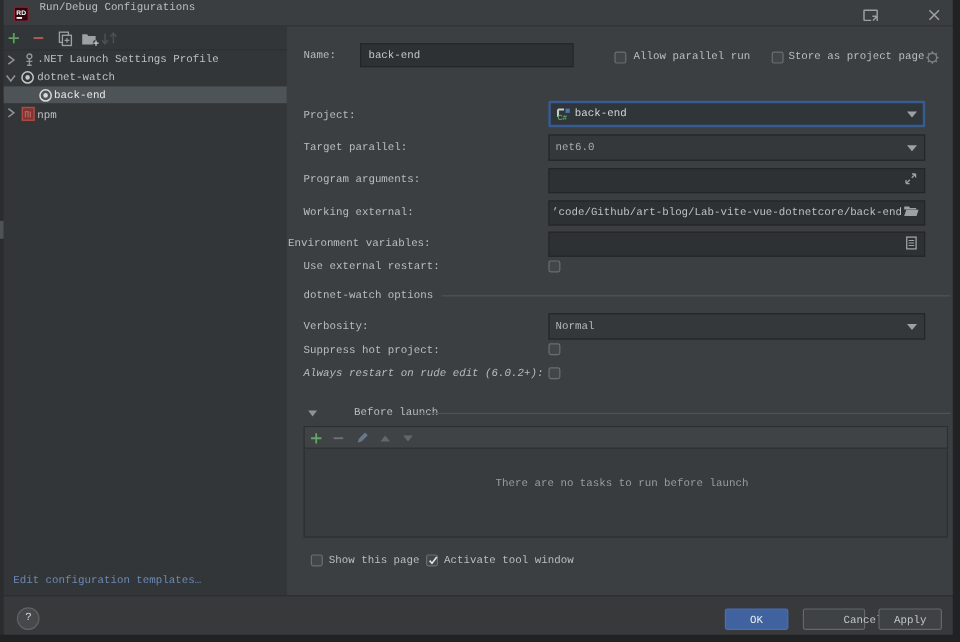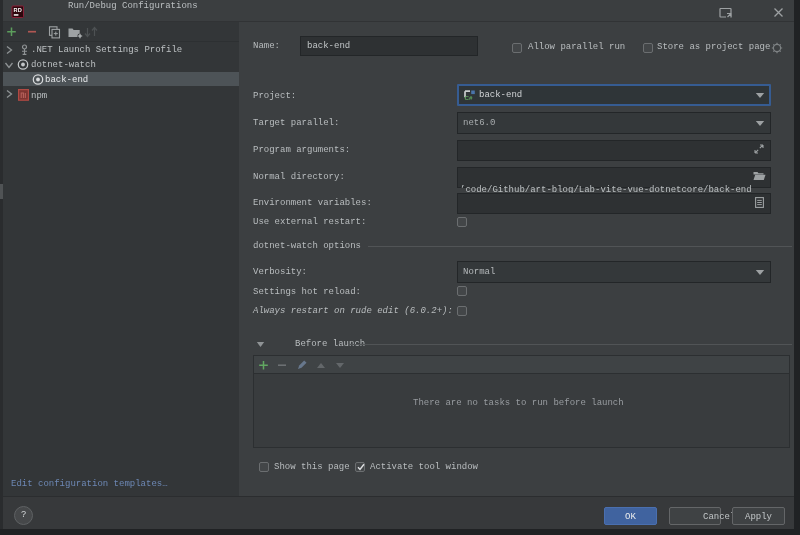--- a/index.html
+++ b/index.html
@@ -12,21 +12,21 @@
 </head>
 <body>
 
 <div class="abs" style="left:0;top:0;width:800px;height:21px;background:#3b3e40;border-bottom:1px solid #313335;"></div>
 
 <svg class="abs" style="left:12px;top:6px;" width="12" height="12" viewBox="0 0 12 12">
   <rect x="0" y="0" width="11.5" height="11.5" rx="1" fill="#2d070d" stroke="#8a2038" stroke-width="1"></rect>
   <text x="1.6" y="6.3" font-family="Liberation Sans,sans-serif" font-size="5.6" font-weight="bold" fill="#fdfdfd">RD</text>
   <rect x="1.8" y="8.2" width="4.6" height="1.5" fill="#fdfdfd"></rect>
 </svg>
-<div class="t" style="left:33px;top:1px;color:#bbbfc1;margin-left:35px;">Run/Debug Configurations</div>
+<div class="t" style="left:33px;top:1px;color:#bbbfc1;">Run/Debug Configurations</div>
 
 <svg class="abs" style="left:719px;top:7px;" width="14" height="12" viewBox="0 0 14 12">
   <rect x="1" y="1.5" width="11" height="8.5" rx="0.5" fill="none" stroke="#9da1a3" stroke-width="1.2"></rect>
   <rect x="7" y="6" width="5.5" height="5" fill="#3b3e40"></rect>
   <path d="M8 6.5 L12 6.5 L12 10.5 M12 6.5 L8.5 10" stroke="#9da1a3" stroke-width="1.2" fill="none"></path>
 </svg>
 
 <svg class="abs" style="left:773px;top:7px;" width="11" height="11" viewBox="0 0 11 11">
   <path d="M1.5 1.5 L9.5 9.5 M9.5 1.5 L1.5 9.5" stroke="#9da1a3" stroke-width="1.3"></path>
 </svg>
@@ -125,49 +125,49 @@
   <path d="M0.8 1 L9.2 1 L5 6 z" fill="#9da1a3"></path>
 </svg>
 
 <div class="t" style="left:253px;top:145px;">Program arguments:</div>
 <div class="abs" style="left:457px;top:140px;width:314px;height:21px;background:#2e3133;border:1px solid #232628;box-sizing:border-box;"></div>
 <svg class="abs" style="left:754px;top:144px;" width="10" height="10" viewBox="0 0 10 10">
   <path d="M5.8 4.2 L9 1 M9 1 h-3 M9 1 v3" stroke="#9da1a3" stroke-width="1.1" fill="none"></path>
   <path d="M4.2 5.8 L1 9 M1 9 h3 M1 9 v-3" stroke="#9da1a3" stroke-width="1.1" fill="none"></path>
 </svg>
 
-<div class="t" style="left:253px;top:172px;">Normal directory:</div>
+<div class="t" style="left:253px;top:172px;">Working external:</div>
 <div class="abs" style="left:457px;top:167px;width:314px;height:21px;background:#2e3133;border:1px solid #232628;box-sizing:border-box;"></div>
-<div class="t" style="left:460px;top:172px;color:#bcc0c2;margin-top:13px;">’code/Github/art-blog/Lab-vite-vue-dotnetcore/back-end</div>
+<div class="t" style="left:460px;top:172px;color:#bcc0c2;">’code/Github/art-blog/Lab-vite-vue-dotnetcore/back-end</div>
 <svg class="abs" style="left:753px;top:171px;" width="13" height="10" viewBox="0 0 13 10">
   <path d="M0.5 1 h4 l1 1.3 h5 v1.2 h-10 z" fill="#9da1a3"></path>
   <path d="M0.5 9 L2.2 3.8 h10.3 L10.8 9 z" fill="#9da1a3"></path>
 </svg>
 
-<div class="t" style="left:253px;top:198px;">Environment variables:</div>
+<div class="t" style="left:240px;top:198px;">Environment variables:</div>
 <div class="abs" style="left:457px;top:193px;width:314px;height:21px;background:#2e3133;border:1px solid #232628;box-sizing:border-box;"></div>
 <svg class="abs" style="left:755px;top:197px;" width="9" height="11" viewBox="0 0 9 11">
   <rect x="0.6" y="0.6" width="7.8" height="9.8" fill="none" stroke="#9da1a3" stroke-width="1.1"></rect>
   <path d="M2.2 3.4 h4.6 M2.2 5.5 h4.6 M2.2 7.6 h4.6" stroke="#9da1a3" stroke-width="1"></path>
 </svg>
 
 <div class="t" style="left:253px;top:217px;">Use external restart:</div>
 <div class="abs" style="left:457px;top:217px;width:10px;height:10px;background:#434648;border:1px solid #6b6e70;border-radius:2px;box-sizing:border-box;"></div>
 
 <div class="t" style="left:253px;top:241px;">dotnet-watch options</div>
 <div class="abs" style="left:368px;top:246px;width:424px;height:1px;background:#515456;"></div>
 
 <div class="t" style="left:253px;top:267px;">Verbosity:</div>
 <div class="abs" style="left:457px;top:261px;width:314px;height:22px;background:#34383a;border:1px solid #232628;box-sizing:border-box;"></div>
 <div class="t" style="left:463px;top:267px;color:#b4b8ba;">Normal</div>
 <svg class="abs" style="left:755px;top:269px;" width="10" height="7" viewBox="0 0 10 7">
   <path d="M0.8 1 L9.2 1 L5 6 z" fill="#9da1a3"></path>
 </svg>
 
-<div class="t" style="left:253px;top:287px;">Settings hot reload:</div>
+<div class="t" style="left:253px;top:287px;">Suppress hot project:</div>
 <div class="abs" style="left:457px;top:286px;width:10px;height:10px;background:#434648;border:1px solid #6b6e70;border-radius:2px;box-sizing:border-box;"></div>
 
 <div class="t" style="left:253px;top:306px;font-style:italic;">Always restart on rude edit (6.0.2+):</div>
 <div class="abs" style="left:457px;top:306px;width:10px;height:10px;background:#434648;border:1px solid #6b6e70;border-radius:2px;box-sizing:border-box;"></div>
 
 <svg class="abs" style="left:256px;top:341px;" width="9" height="7" viewBox="0 0 9 7">
   <path d="M0.8 1 L8.2 1 L4.5 6 z" fill="#8f9395"></path>
 </svg>
 <div class="t" style="left:272px;top:339px;padding-left:23px;">Before launch</div>
 <div class="abs" style="left:348px;top:344px;width:444px;height:1px;background:#515456;"></div>

